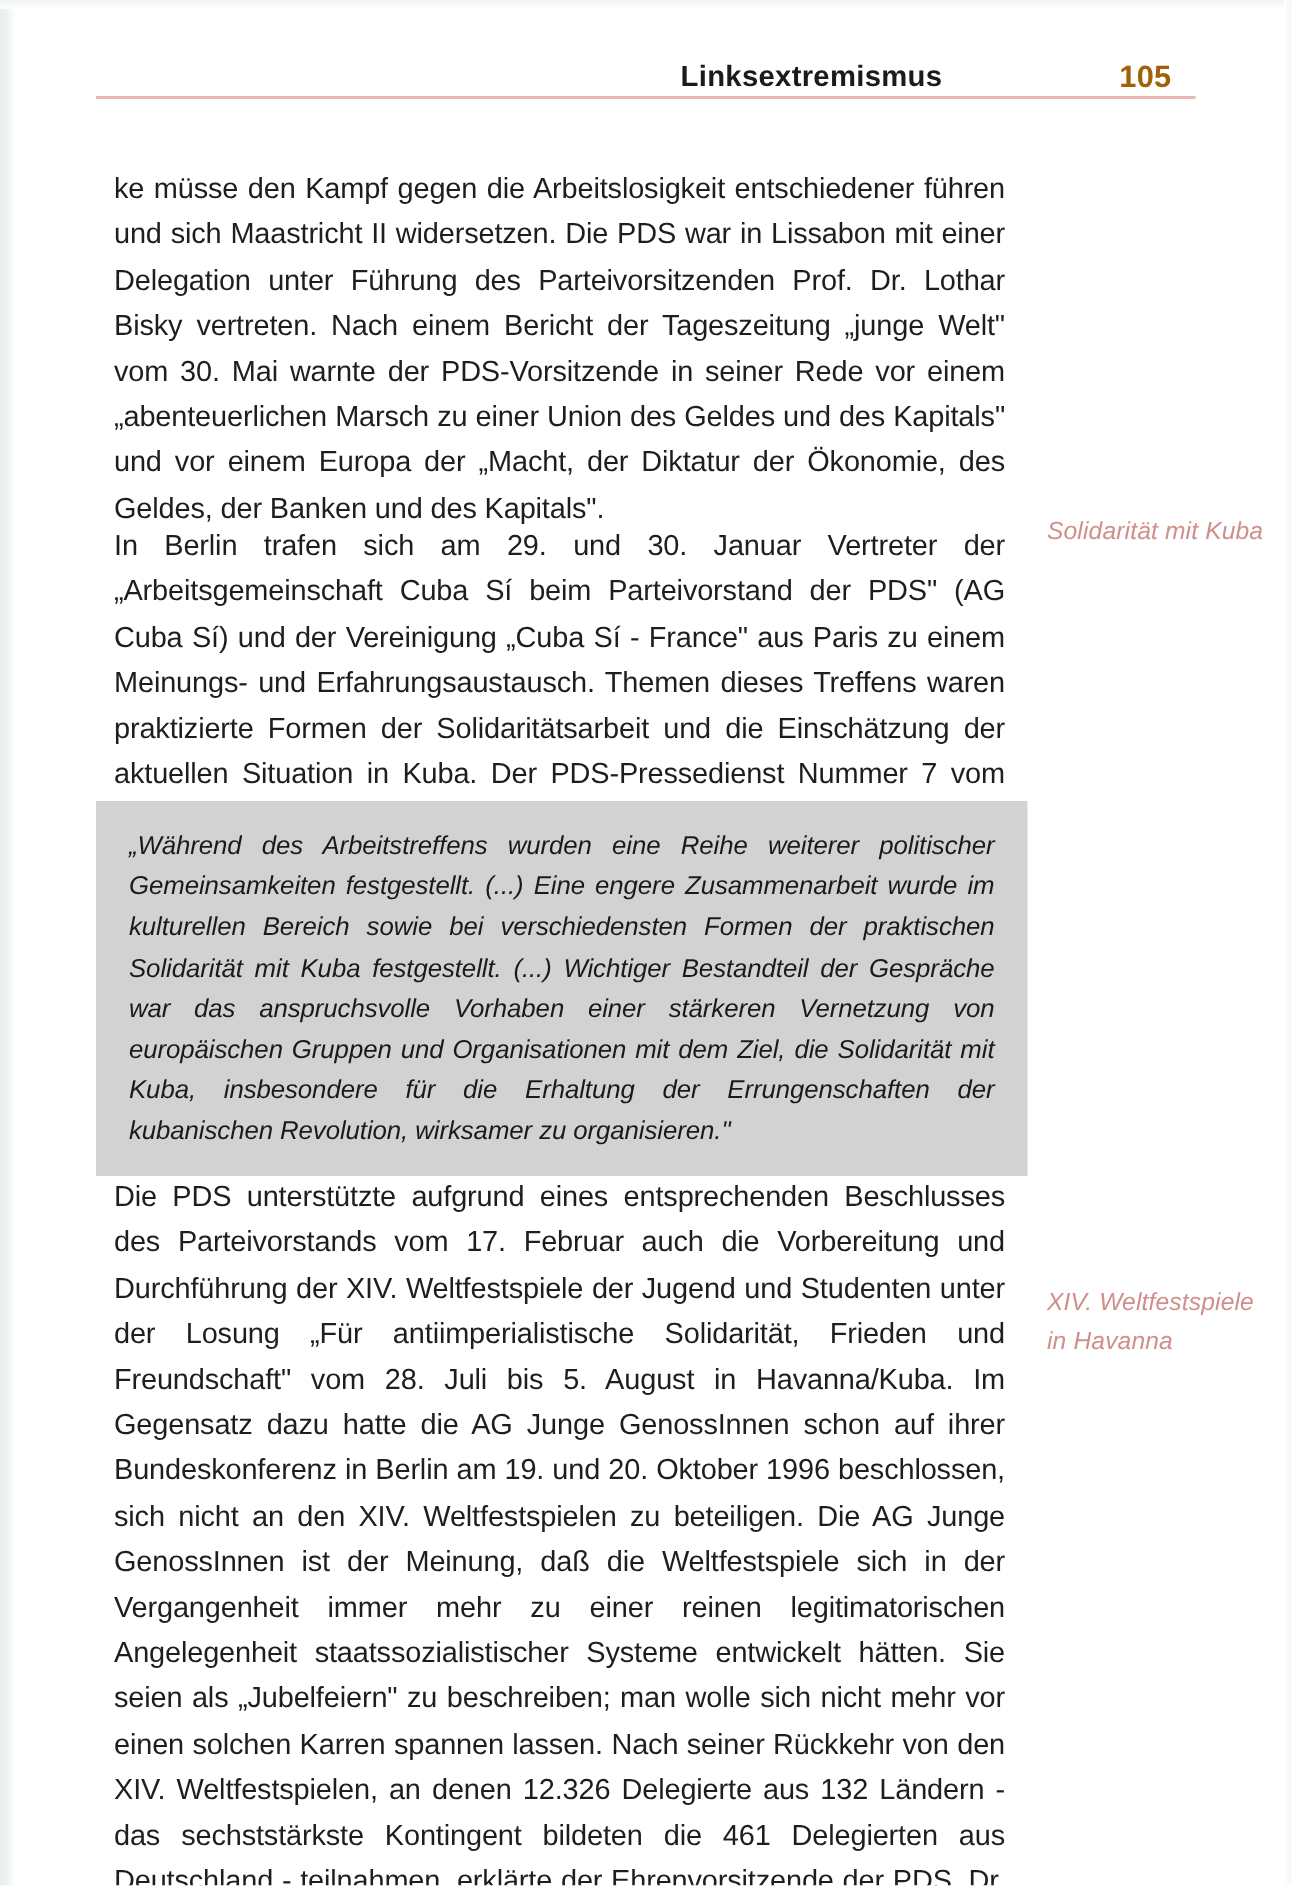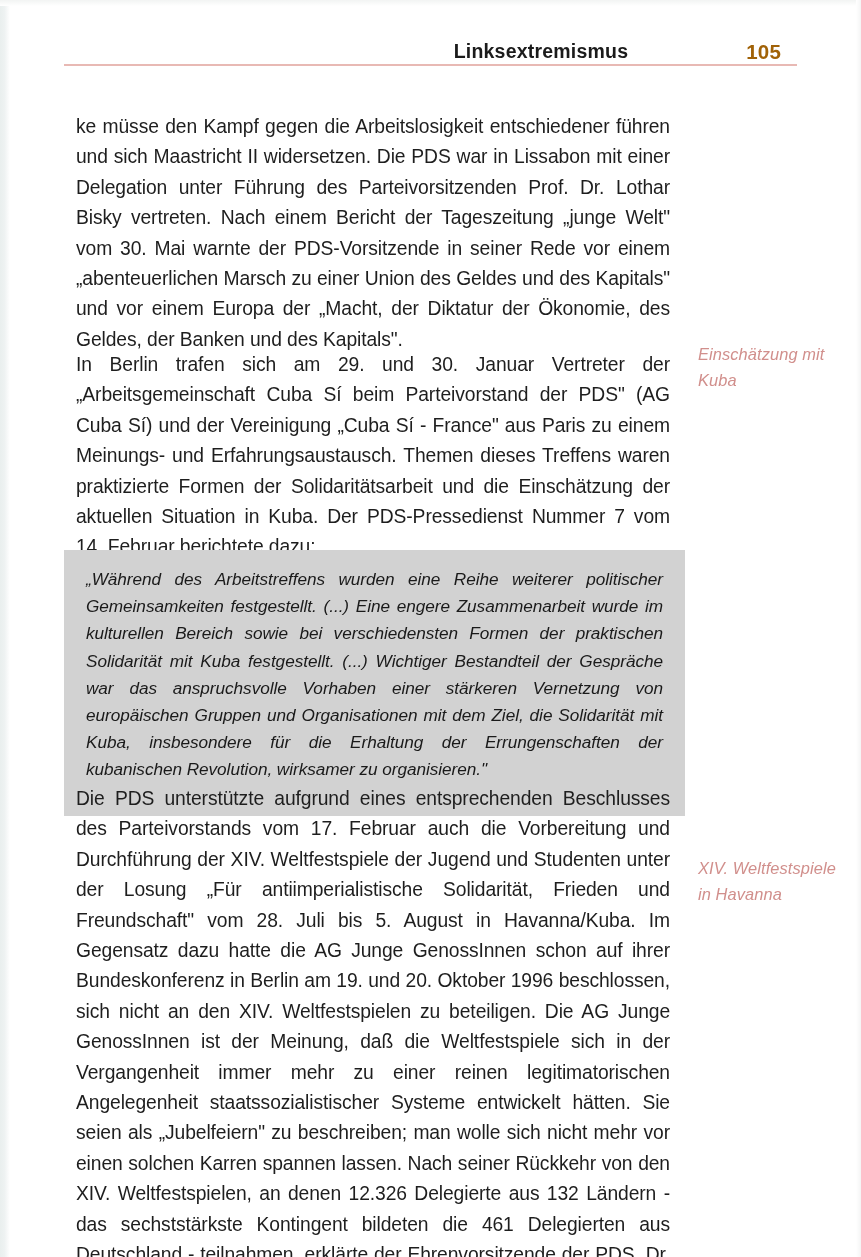--- a/index.html
+++ b/index.html
@@ -104,23 +104,22 @@
   #par2 { top: 338px; }
   #par3 { top: 772px; }
 
   
   .quote-box {
     position: absolute;
     left: 64px;
     top: 534px;
     width: 621px;
     background: #d2d2d2;
-    padding: 16px 22px 32px 22px;
+    padding: 16px 22px 16px 22px;
     box-sizing: border-box;
-    margin-top: 16px;
   }
   .quote-box p {
     margin: 0;
     font-size: 17.2px;
     line-height: 27.2px;
     font-style: italic;
     color: #1a1a1a;
     text-align: justify;
     text-justify: inter-word;
     letter-spacing: -0.05px;
@@ -157,21 +156,21 @@
   <div class="head-rule"></div>
 
   <div class="col" id="par1">
     <p class="body-par">ke müsse den Kampf gegen die Arbeitslosigkeit entschiedener führen und sich Maastricht II widersetzen. Die PDS war in Lissabon mit einer Delegation unter Führung des Parteivorsitzenden Prof. Dr. Lothar Bisky vertreten. Nach einem Bericht der Tageszeitung „junge Welt" vom 30. Mai warnte der PDS-Vorsitzende in seiner Rede vor einem „abenteuerlichen Marsch zu einer Union des Geldes und des Kapitals" und vor einem Europa der „Macht, der Diktatur der Ökonomie, des Geldes, der Banken und des Kapitals".</p>
   </div>
 
   <div class="col" id="par2">
     <p class="body-par">In Berlin trafen sich am 29. und 30. Januar Vertreter der „Arbeitsgemeinschaft Cuba Sí beim Parteivorstand der PDS" (AG Cuba Sí) und der Vereinigung „Cuba Sí - France" aus Paris zu einem Meinungs- und Erfahrungsaustausch. Themen dieses Treffens waren praktizierte Formen der Solidaritätsarbeit und die Einschätzung der aktuellen Situation in Kuba. Der PDS-Pressedienst Nummer 7 vom 14. Februar berichtete dazu:</p>
   </div>
 
-  <div class="margin-note" id="note1">Einschätzung mit Kuba</div>
+  <div class="margin-note" id="note1">Solidarität mit Kuba</div>
 
   <div class="quote-box">
     <p>„Während des Arbeitstreffens wurden eine Reihe weiterer politischer Gemeinsamkeiten festgestellt. (...) Eine engere Zusammenarbeit wurde im kulturellen Bereich sowie bei verschiedensten Formen der praktischen Solidarität mit Kuba festgestellt. (...) Wichtiger Bestandteil der Gespräche war das anspruchsvolle Vorhaben einer stärkeren Vernetzung von europäischen Gruppen und Organisationen mit dem Ziel, die Solidarität mit Kuba, insbesondere für die Erhaltung der Errungenschaften der kubanischen Revolution, wirksamer zu organisieren."</p>
   </div>
 
   <div class="col" id="par3">
     <p class="body-par">Die PDS unterstützte aufgrund eines entsprechenden Beschlusses des Parteivorstands vom 17. Februar auch die Vorbereitung und Durchführung der XIV. Weltfestspiele der Jugend und Studenten unter der Losung „Für antiimperialistische Solidarität, Frieden und Freundschaft" vom 28. Juli bis 5. August in Havanna/Kuba. Im Gegensatz dazu hatte die AG Junge GenossInnen schon auf ihrer Bundeskonferenz in Berlin am 19. und 20. Oktober 1996 beschlossen, sich nicht an den XIV. Weltfestspielen zu beteiligen. Die AG Junge GenossInnen ist der Meinung, daß die Weltfestspiele sich in der Vergangenheit immer mehr zu einer reinen legitimatorischen Angelegenheit staatssozialistischer Systeme entwickelt hätten. Sie seien als „Jubelfeiern" zu beschreiben; man wolle sich nicht mehr vor einen solchen Karren spannen lassen. Nach seiner Rückkehr von den XIV. Weltfestspielen, an denen 12.326 Delegierte aus 132 Ländern - das sechststärkste Kontingent bildeten die 461 Delegierten aus Deutschland - teilnahmen, erklärte der Ehrenvorsitzende der PDS, Dr. Hans Modrow, in</p>
   </div>
 
   <div class="margin-note" id="note2">XIV. Weltfestspiele in Havanna</div>

